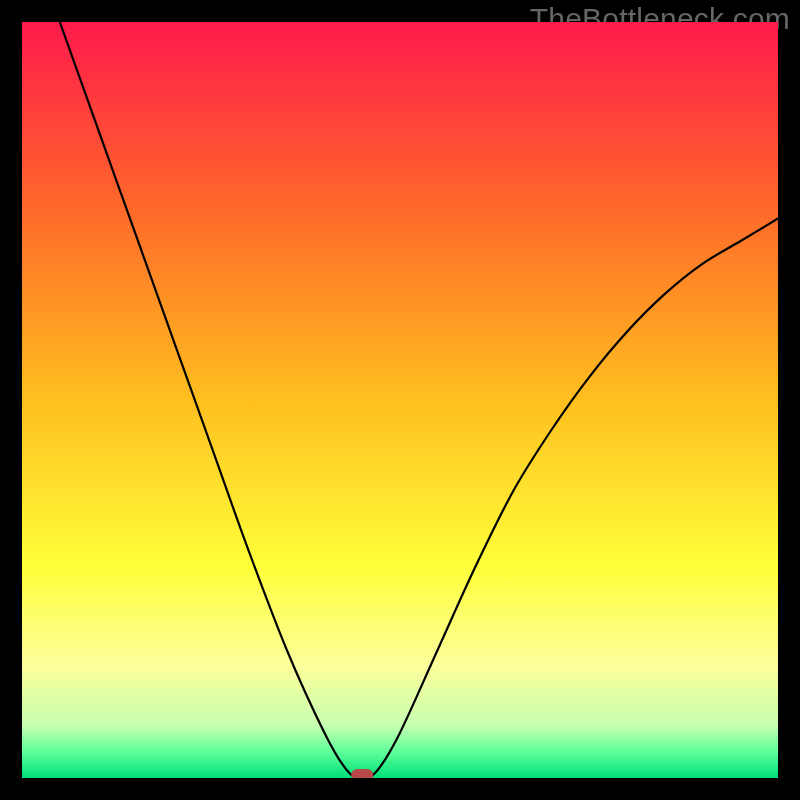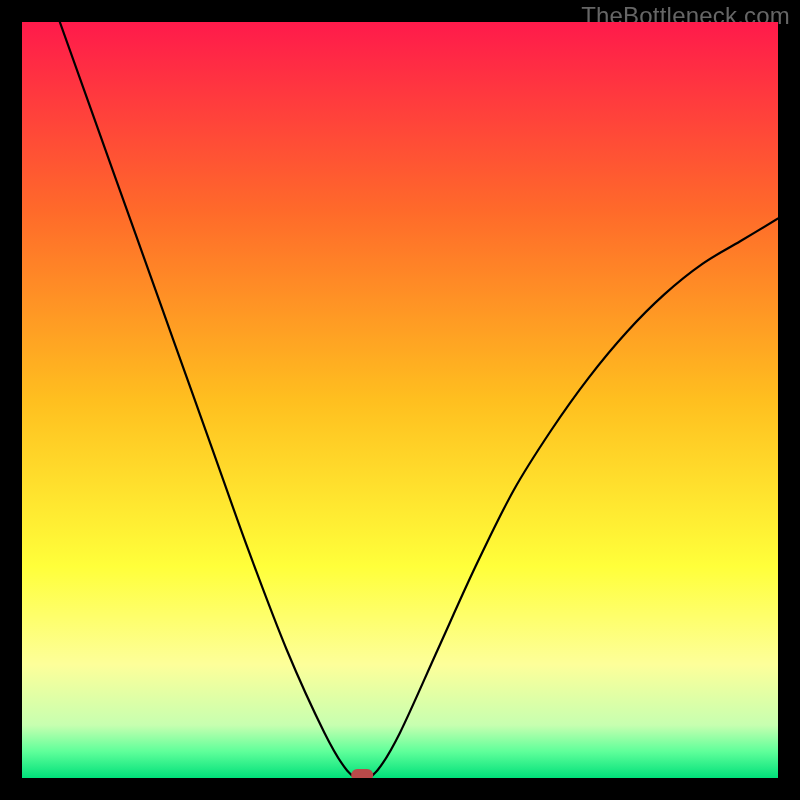--- a/index.html
+++ b/index.html
@@ -23,21 +23,21 @@
     top: 22px;
     width: 756px;
     height: 756px;
     
   }
   .watermark {
     position: absolute;
     top: 2px;
     right: 10px;
     color: #666;
-    font-size: 24px;
+    font-size: 30px;
     font-weight: 500;
     letter-spacing: 0.2px;
     user-select: none;
   }
   svg {
     display: block;
   }
 </style>
 </head>
 <body>

